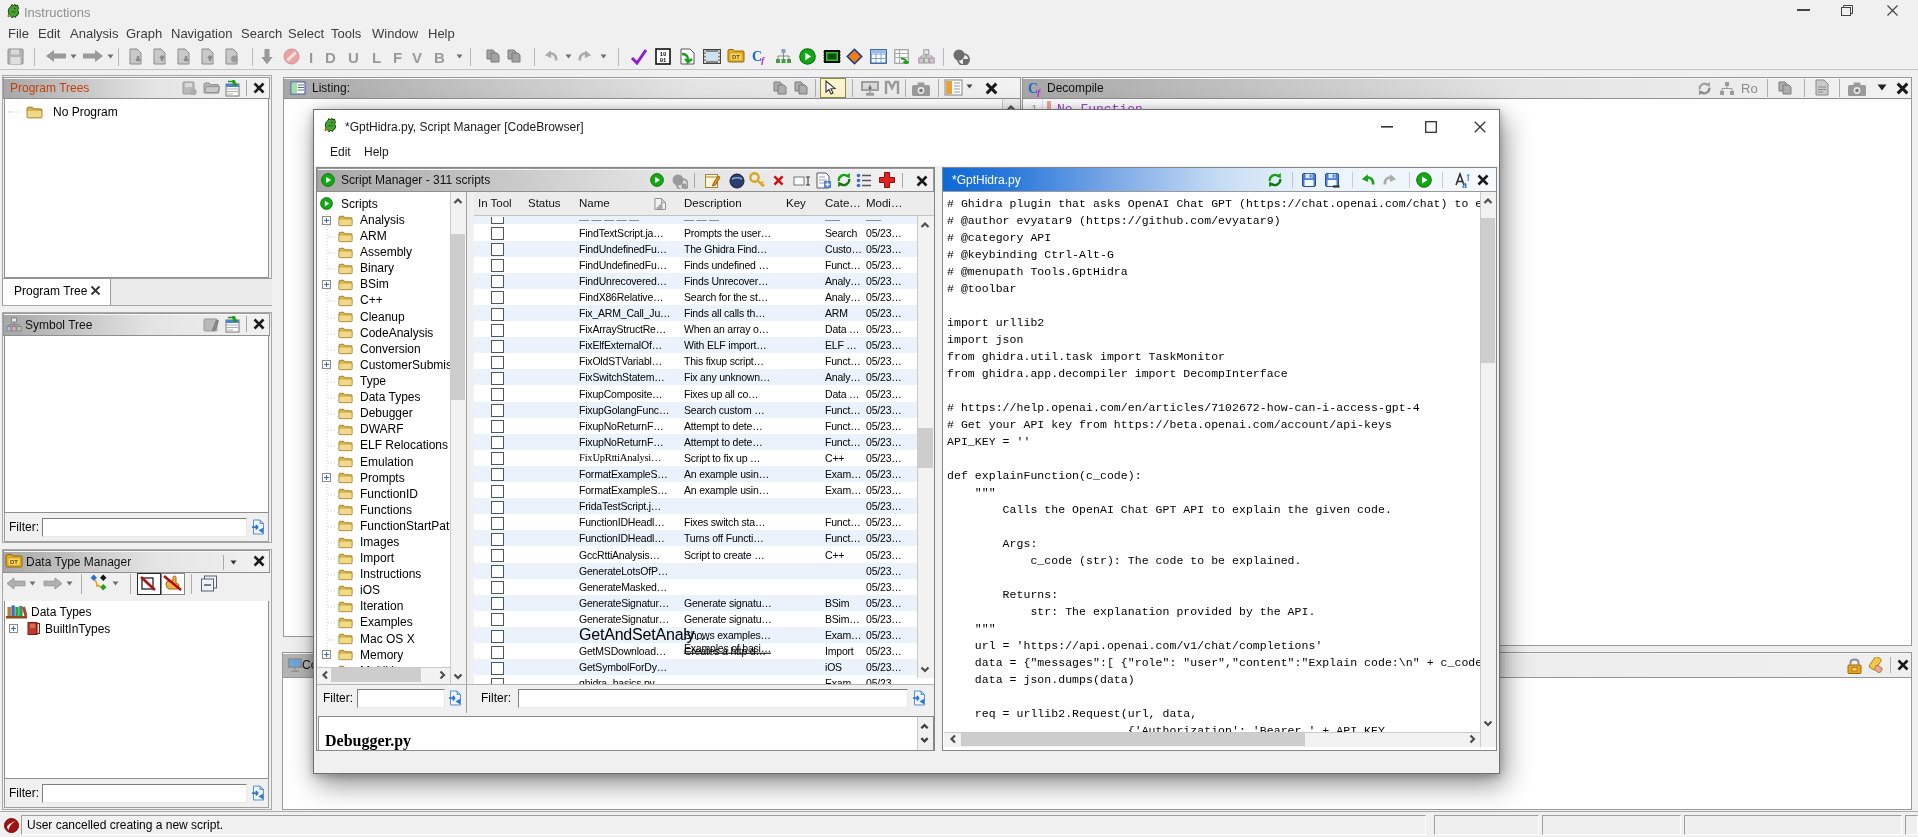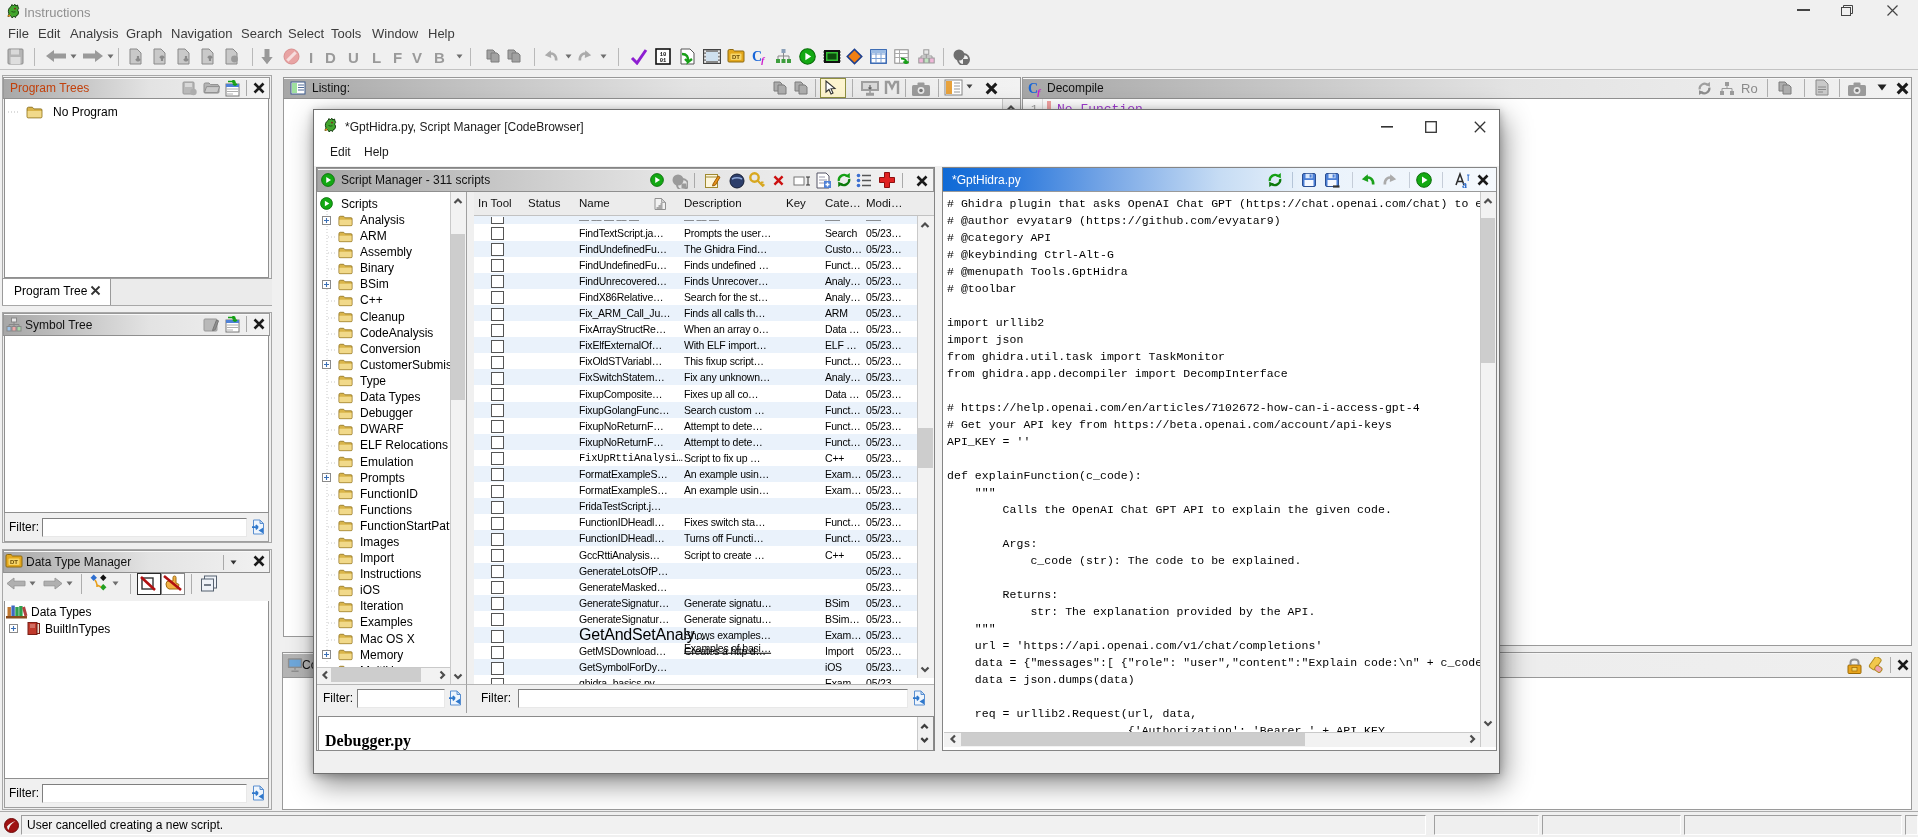--- a/index.html
+++ b/index.html
@@ -937,21 +937,21 @@
 <div class="tx" style="left:825px;top:426px;font-size:10.5px;color:#000;font-weight:normal;font-family:'Liberation Sans',sans-serif;letter-spacing:-0.2px;">Funct…</div>
 <div class="tx" style="left:866px;top:426px;font-size:10.5px;color:#000;font-weight:normal;font-family:'Liberation Sans',sans-serif;letter-spacing:-0.2px;">05/23…</div>
 <div class="" style="left:474px;top:434px;width:443px;height:16px;background:#eaf2fb;overflow:hidden;"></div>
 <div class="" style="left:491px;top:436px;width:13px;height:13px;background:#fff;border:1px solid #555;box-sizing:border-box;"></div>
 <div class="tx" style="left:579px;top:442px;font-size:10.5px;color:#000;font-weight:normal;font-family:'Liberation Sans',sans-serif;letter-spacing:-0.2px;">FixupNoReturnF…</div>
 <div class="tx" style="left:684px;top:442px;font-size:10.5px;color:#000;font-weight:normal;font-family:'Liberation Sans',sans-serif;letter-spacing:-0.2px;">Attempt to dete…</div>
 <div class="tx" style="left:825px;top:442px;font-size:10.5px;color:#000;font-weight:normal;font-family:'Liberation Sans',sans-serif;letter-spacing:-0.2px;">Funct…</div>
 <div class="tx" style="left:866px;top:442px;font-size:10.5px;color:#000;font-weight:normal;font-family:'Liberation Sans',sans-serif;letter-spacing:-0.2px;">05/23…</div>
 <div class="" style="left:474px;top:450px;width:443px;height:16px;background:#fff;overflow:hidden;"></div>
 <div class="" style="left:491px;top:452px;width:13px;height:13px;background:#fff;border:1px solid #555;box-sizing:border-box;"></div>
-<div class="tx" style="left:579px;top:458px;font-size:10.5px;color:#000;font-weight:normal;font-family:Liberation Mono, monospace;letter-spacing:-0.2px;">FixUpRttiAnalysi…</div>
+<div class="tx" style="left:579px;top:458px;font-size:10.5px;color:#000;font-weight:normal;font-family:Liberation Serif, serif;letter-spacing:-0.2px;">FixUpRttiAnalysi…</div>
 <div class="tx" style="left:684px;top:458px;font-size:10.5px;color:#000;font-weight:normal;font-family:'Liberation Sans',sans-serif;letter-spacing:-0.2px;">Script to fix up …</div>
 <div class="tx" style="left:825px;top:458px;font-size:10.5px;color:#000;font-weight:normal;font-family:'Liberation Sans',sans-serif;letter-spacing:-0.2px;">C++</div>
 <div class="tx" style="left:866px;top:458px;font-size:10.5px;color:#000;font-weight:normal;font-family:'Liberation Sans',sans-serif;letter-spacing:-0.2px;">05/23…</div>
 <div class="" style="left:474px;top:466px;width:443px;height:16px;background:#eaf2fb;overflow:hidden;"></div>
 <div class="" style="left:491px;top:468px;width:13px;height:13px;background:#fff;border:1px solid #555;box-sizing:border-box;"></div>
 <div class="tx" style="left:579px;top:474px;font-size:10.5px;color:#000;font-weight:normal;font-family:'Liberation Sans',sans-serif;letter-spacing:-0.2px;">FormatExampleS…</div>
 <div class="tx" style="left:684px;top:474px;font-size:10.5px;color:#000;font-weight:normal;font-family:'Liberation Sans',sans-serif;letter-spacing:-0.2px;">An example usin…</div>
 <div class="tx" style="left:825px;top:474px;font-size:10.5px;color:#000;font-weight:normal;font-family:'Liberation Sans',sans-serif;letter-spacing:-0.2px;">Exam…</div>
 <div class="tx" style="left:866px;top:474px;font-size:10.5px;color:#000;font-weight:normal;font-family:'Liberation Sans',sans-serif;letter-spacing:-0.2px;">05/23…</div>
 <div class="" style="left:474px;top:482px;width:443px;height:16px;background:#fff;overflow:hidden;"></div>

